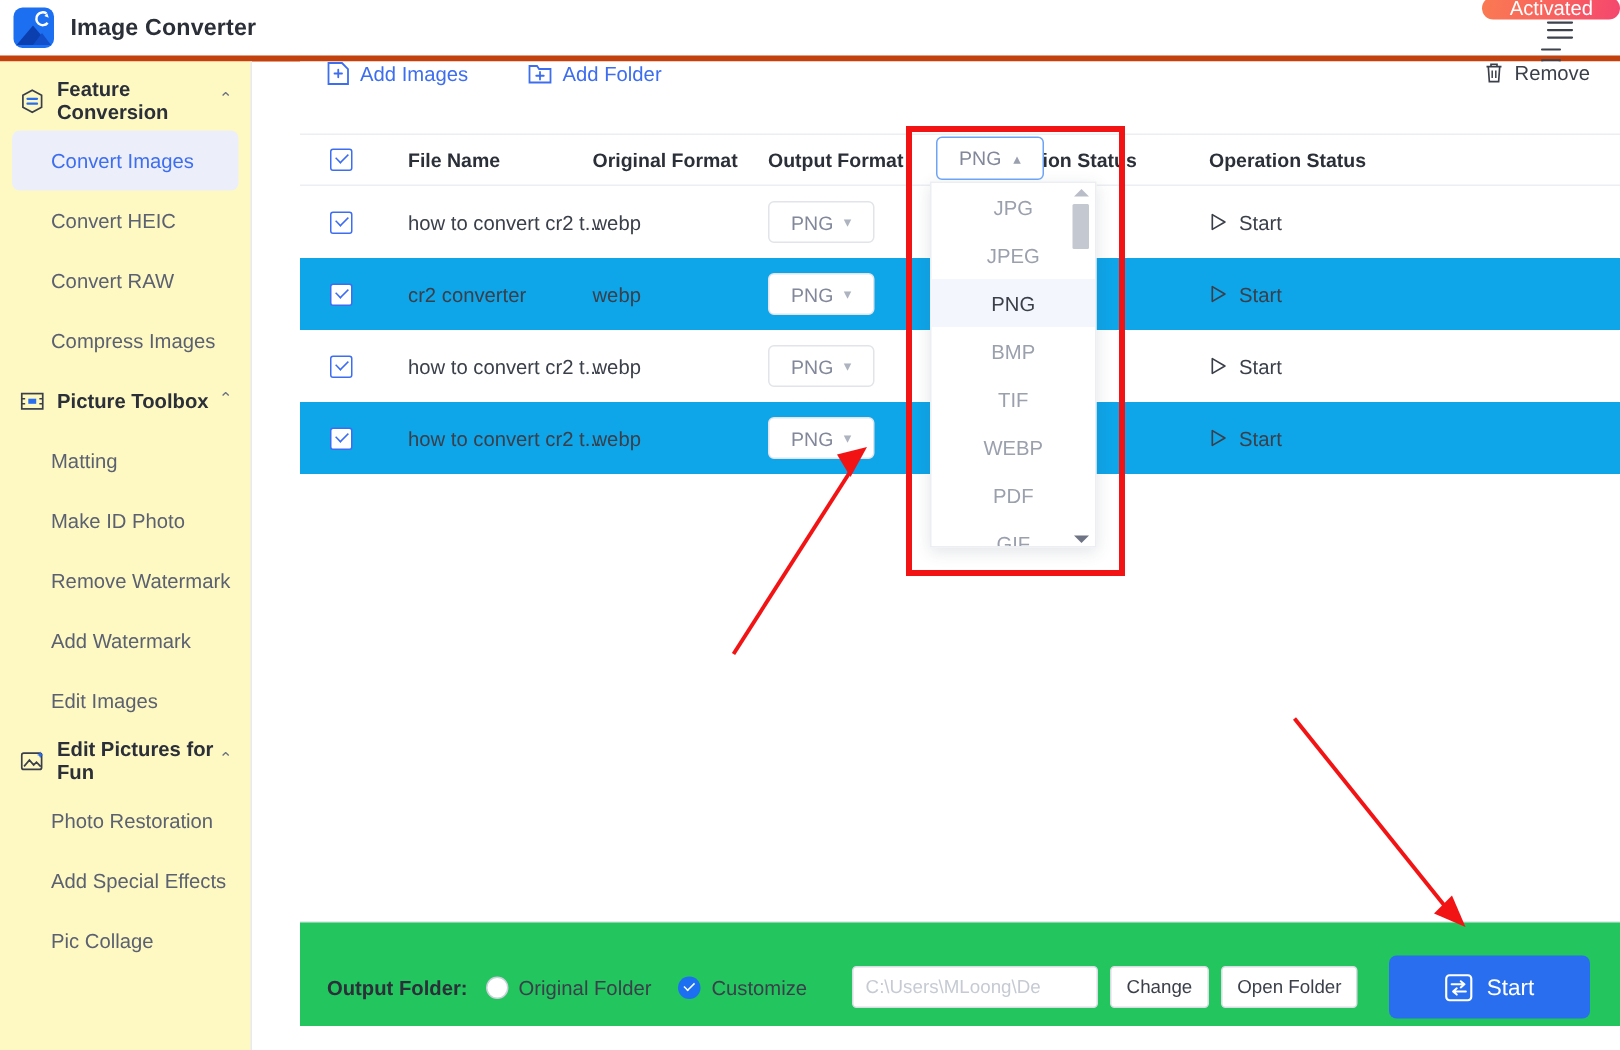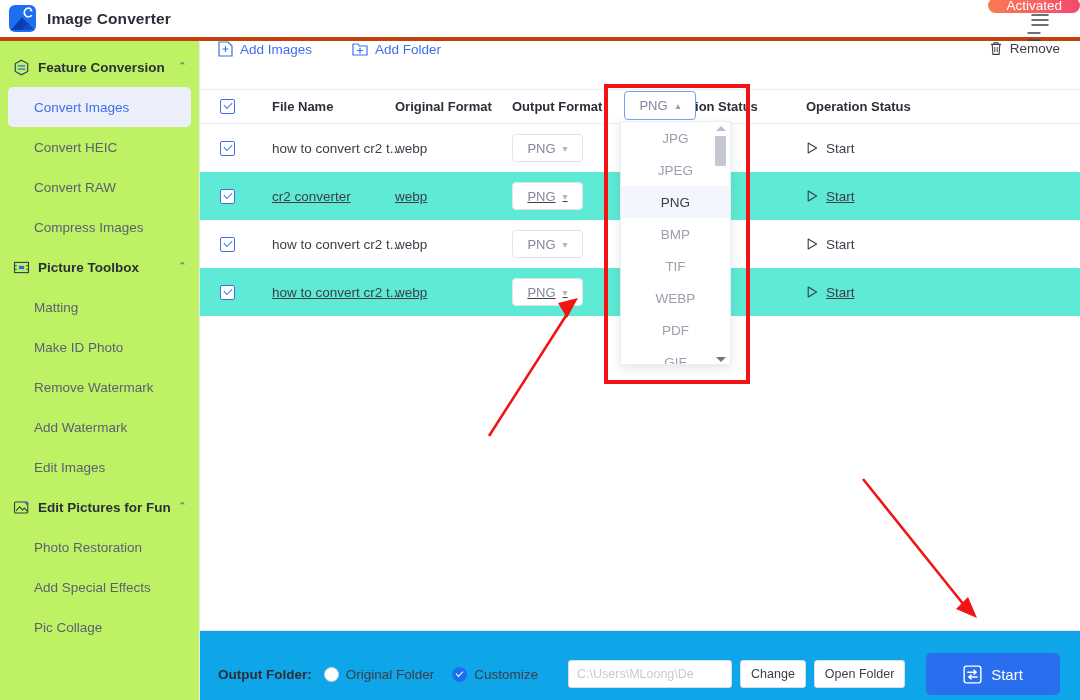--- a/index.html
+++ b/index.html
@@ -68,22 +68,22 @@
   .tb-btn {
     width: 42px; height: 41px;
     display: flex; align-items: center; justify-content: center;
     cursor: pointer; color: #3d424c;
   }
   .hamburger { margin-left: 12px; }
 
   
   .sidebar {
     position: absolute; top: 41px; left: 0;
-    width: 200px; height: 659px;
-    background: #bef264;
+    width: 168px; height: 659px;
+    background: #fef9c3;
     border-right: 1px solid #e8eaef;
     padding-top: 6px;
     overflow: hidden;
   }
   .group-head {
     height: 40px; display: flex; align-items: center;
     padding-left: 12px; padding-right: 12px;
     cursor: pointer;
   }
   .group-icon {
@@ -142,21 +142,21 @@
     border-top: 1px solid #eceef2;
     border-bottom: 1px solid #eceef2;
     background: #ffffff;
     font-size: 13px; color: #2b2f38; font-weight: bold;
   }
   .row {
     height: 48px;
     display: flex; align-items: center;
     font-size: 13.5px; color: #3a3f49;
   }
-  .row.alt { background: #5eead4; text-decoration: underline; }
+  .row.alt { background: #0ea5e9; }
   .c-check  { width: 55px; display: flex; justify-content: center; }
   .c-name   { width: 140px; padding-left: 17px; white-space: nowrap; }
   .c-orig   { width: 117px; text-align: left; }
   .c-out    { width: 131px; }
   .c-conv   { width: 163px; }
   .c-oper   { width: 174px; }
   .thead .c-orig { padding-left: 0; }
 
   .chk {
     width: 15px; height: 15px;
@@ -235,23 +235,23 @@
   
   .anno { position: absolute; pointer-events: none; z-index: 60; }
   .redbox {
     left: 604px; top: 84px;
     width: 146px; height: 300px;
     border: 4px solid #f21414;
   }
 
   
   .bottombar {
-    position: absolute; left: 0; bottom: 0;
+    position: absolute; left: 0; bottom: 16px;
     width: 880px; height: 70px;
-    background: #0ea5e9;
+    background: #22c55e;
     border-top: 1px solid #e8eaef;
     display: flex; align-items: center;
     padding: 17px 20px 0 18px;
   }
   .of-label { font-size: 13.5px; font-weight: bold; color: #2b2f38; margin-right: 12px; }
   .radio {
     width: 15px; height: 15px; border-radius: 50%;
     border: 1px solid #ccd0d9; background: #fff;
     margin-right: 7px; cursor: pointer; flex: 0 0 15px;
   }

